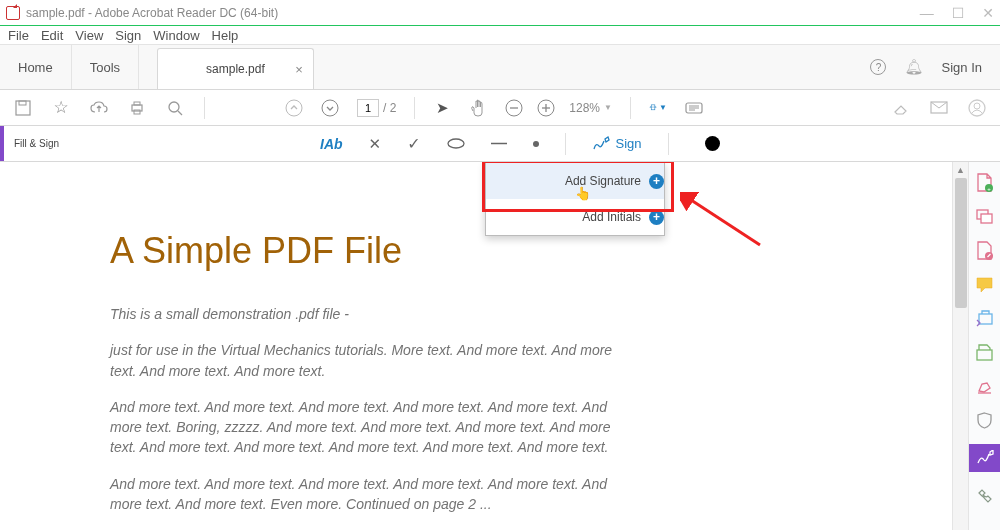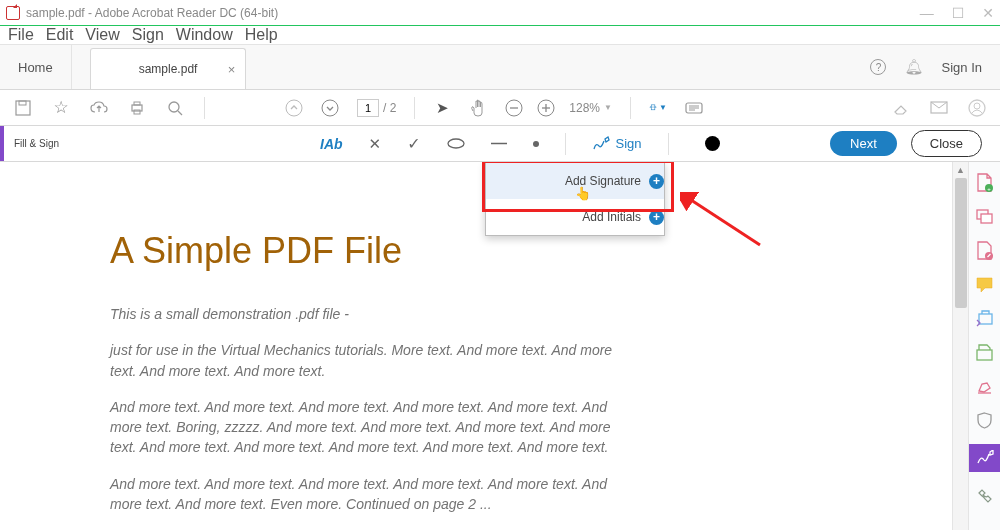--- a/index.html
+++ b/index.html
@@ -6,21 +6,21 @@
 html, body { width: 1000px; height: 530px; overflow: hidden; background: #fff; }
 
 
 .titlebar { height: 26px; background: #fff; border-bottom: 1px solid #22c55e; display: flex; align-items: center; padding: 0 6px; font-size: 12px; color: #888; }
 .titlebar-icon { width: 14px; height: 14px; border: 1.5px solid #c33; border-radius: 2px; position: relative; margin-right: 6px; }
 .titlebar-icon::after { content: ""; position: absolute; top: -3px; right: 2px; width: 0; height: 0; border-left: 4px solid transparent; border-bottom: 4px solid #c33; }
 .window-controls { margin-left: auto; display: flex; gap: 18px; color: #bbb; font-size: 14px; }
 .window-controls span { cursor: default; }
 
 
-.menubar { height: 18px; display: flex; align-items: center; gap: 12px; padding: 0 8px; font-size: 16px; color: #555; }
+.menubar { height: 18px; display: flex; align-items: center; gap: 12px; padding: 0 8px; font-size: 13px; color: #555; }
 .menubar span { cursor: default; }
 
 
 .tabbar { height: 46px; background: #f8f8f8; border-top: 1px solid #e4e4e4; border-bottom: 1px solid #d8d8d8; display: flex; align-items: stretch; }
 .tab-home, .tab-tools { padding: 0 18px; display: flex; align-items: center; font-size: 13px; color: #555; border-right: 1px solid #e4e4e4; }
 .tab-file { position: relative; margin-left: 18px; padding: 0 48px; display: flex; align-items: center; font-size: 12px; color: #444; background: #fff; border: 1px solid #d8d8d8; border-bottom: none; border-radius: 3px 3px 0 0; margin-top: 3px; }
 .tab-file .close-x { position: absolute; right: 10px; font-size: 13px; color: #888; }
 .tabbar-right { margin-left: auto; display: flex; align-items: center; gap: 18px; padding-right: 18px; color: #888; }
 .sign-in { color: #555; font-size: 13px; }
 .help-circle { width: 16px; height: 16px; border: 1.5px solid #999; border-radius: 50%; display: flex; align-items: center; justify-content: center; font-size: 10px; }
@@ -98,20 +98,23 @@
   <span>Edit</span>
   <span>View</span>
   <span>Sign</span>
   <span>Window</span>
   <span>Help</span>
 </div>
 
 <div class="tabbar">
   <div class="tab-home">
       <span>Home</span>
+    </div>
+  <div class="tab-tools">
+      <span>Tools</span>
     </div>
   <div class="tab-file">
     <span>sample.pdf</span>
     <span class="close-x">×</span>
   </div>
   <div class="tabbar-right">
     <div class="help-circle">?</div>
     <span style="color:#aaa;font-size:15px">🔔︎</span>
     <span class="sign-in">Sign In</span>
   </div>
@@ -251,24 +254,20 @@
     <div class="tb-sep"></div>
     <div class="sign-tool">
       <svg width="18" height="16" viewBox="0 0 18 16">
           <path d="M2 13 Q4 6 7 10 Q9 13 12 5 M13 3 L16 1 L17 4 L14 6 Z" fill="none" stroke="#1e7fc2" stroke-width="1.3"></path>
         </svg>
       <span>Sign</span>
     </div>
     <div class="tb-sep"></div>
     <div class="color-dot"></div>
   </div>
-  <div class="fillsign-right">
-    <button class="btn-next">Next</button>
-    <button class="btn-close">Close</button>
-  </div>
 </div>
 
 <div class="content-wrap">
   <div class="doc-area">
     <div class="doc-page">
       <h1 class="doc-title">A Simple PDF File</h1>
       <div class="doc-body">
         <p>This is a small demonstration .pdf file -</p>
         <p>just for use in the Virtual Mechanics tutorials. More text. And more text. And more text. And more text. And more text.</p>
         <p>And more text. And more text. And more text. And more text. And more text. And more text. Boring, zzzzz. And more text. And more text. And more text. And more text. And more text. And more text. And more text. And more text. And more text.</p>

